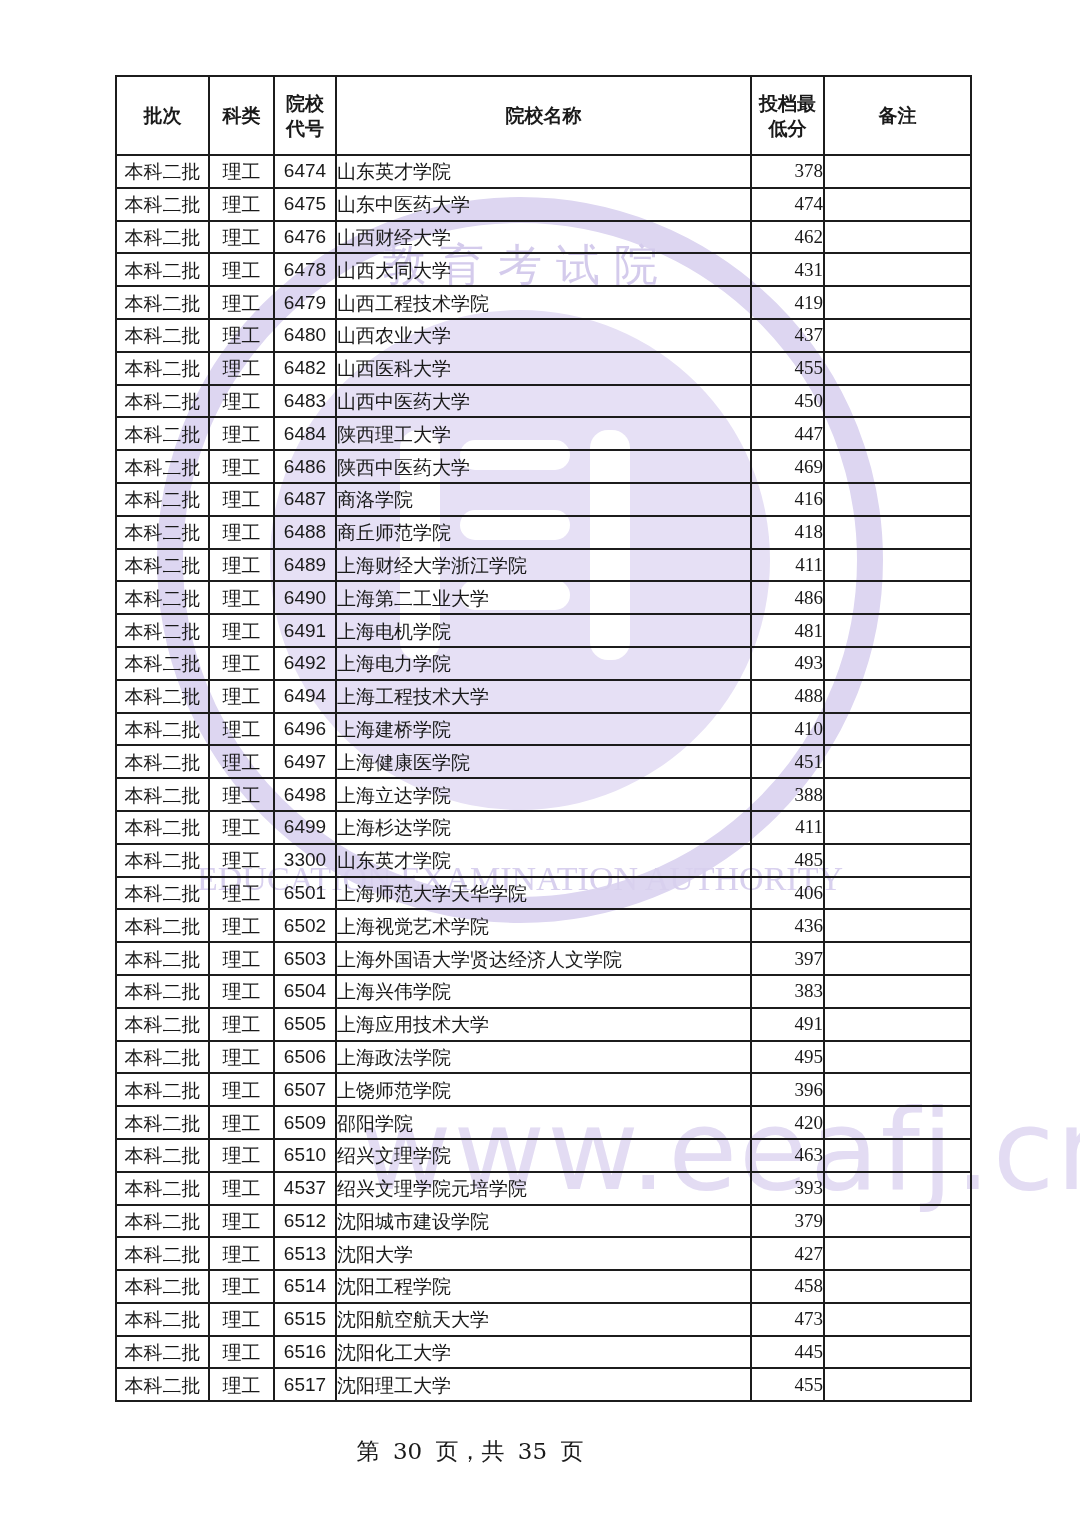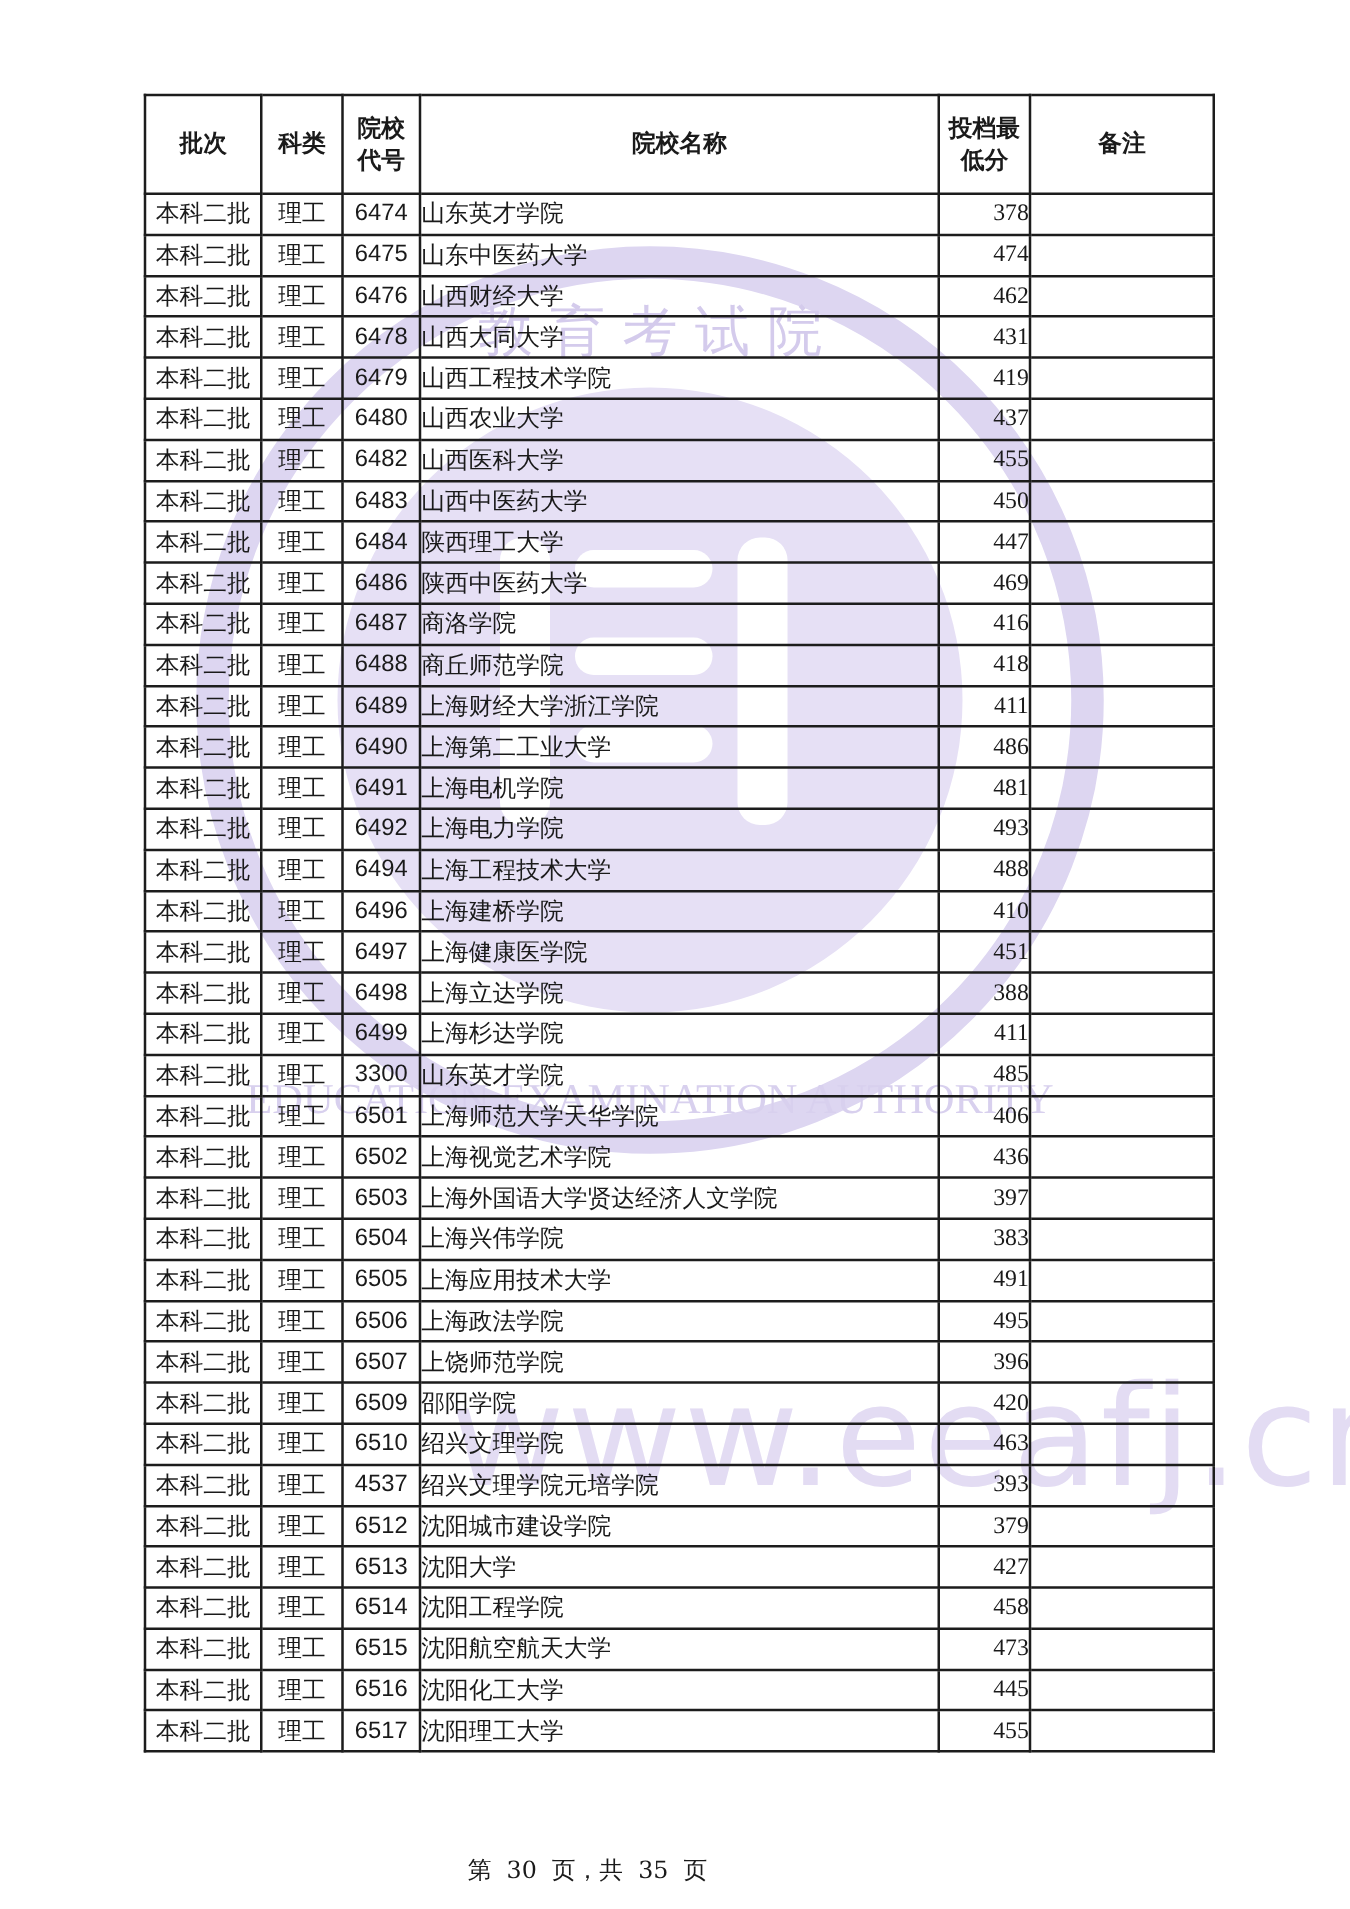--- a/index.html
+++ b/index.html
@@ -31,21 +31,21 @@
   }
   table.score-table tbody td { height: 30.8px; font-size: 19px; line-height: 30px; }
   td.batch { text-align: center; }
   td.cat { text-align: center; }
   td.code { text-align: center; font-family: Liberation Sans, sans-serif; font-size: 20px; }
   td.name { text-align: left; padding-left: 4px; }
   td.score { text-align: right; padding-right: 3px; font-family: "Liberation Serif", serif; font-size: 20px; }
   td.note { }
   .page-footer {
     position: absolute; left: 0; width: 940px; top: 1436px; text-align: center;
-    font-size: 19px; word-spacing: 6px; margin-top: 47px;
+    font-size: 23px; word-spacing: 6px;
   }
 </style>
 </head>
 <body>
 
 <svg class="watermark" viewBox="0 0 740 740">
   <circle cx="370" cy="370" r="350" fill="none" stroke="#ddd6f1" stroke-width="26"></circle>
   <circle cx="370" cy="370" r="250" fill="#e6e0f5"></circle>
   <rect x="250" y="240" width="40" height="230" rx="18" fill="#ffffff"></rect>
   <rect x="310" y="250" width="110" height="30" rx="15" fill="#ffffff"></rect>

